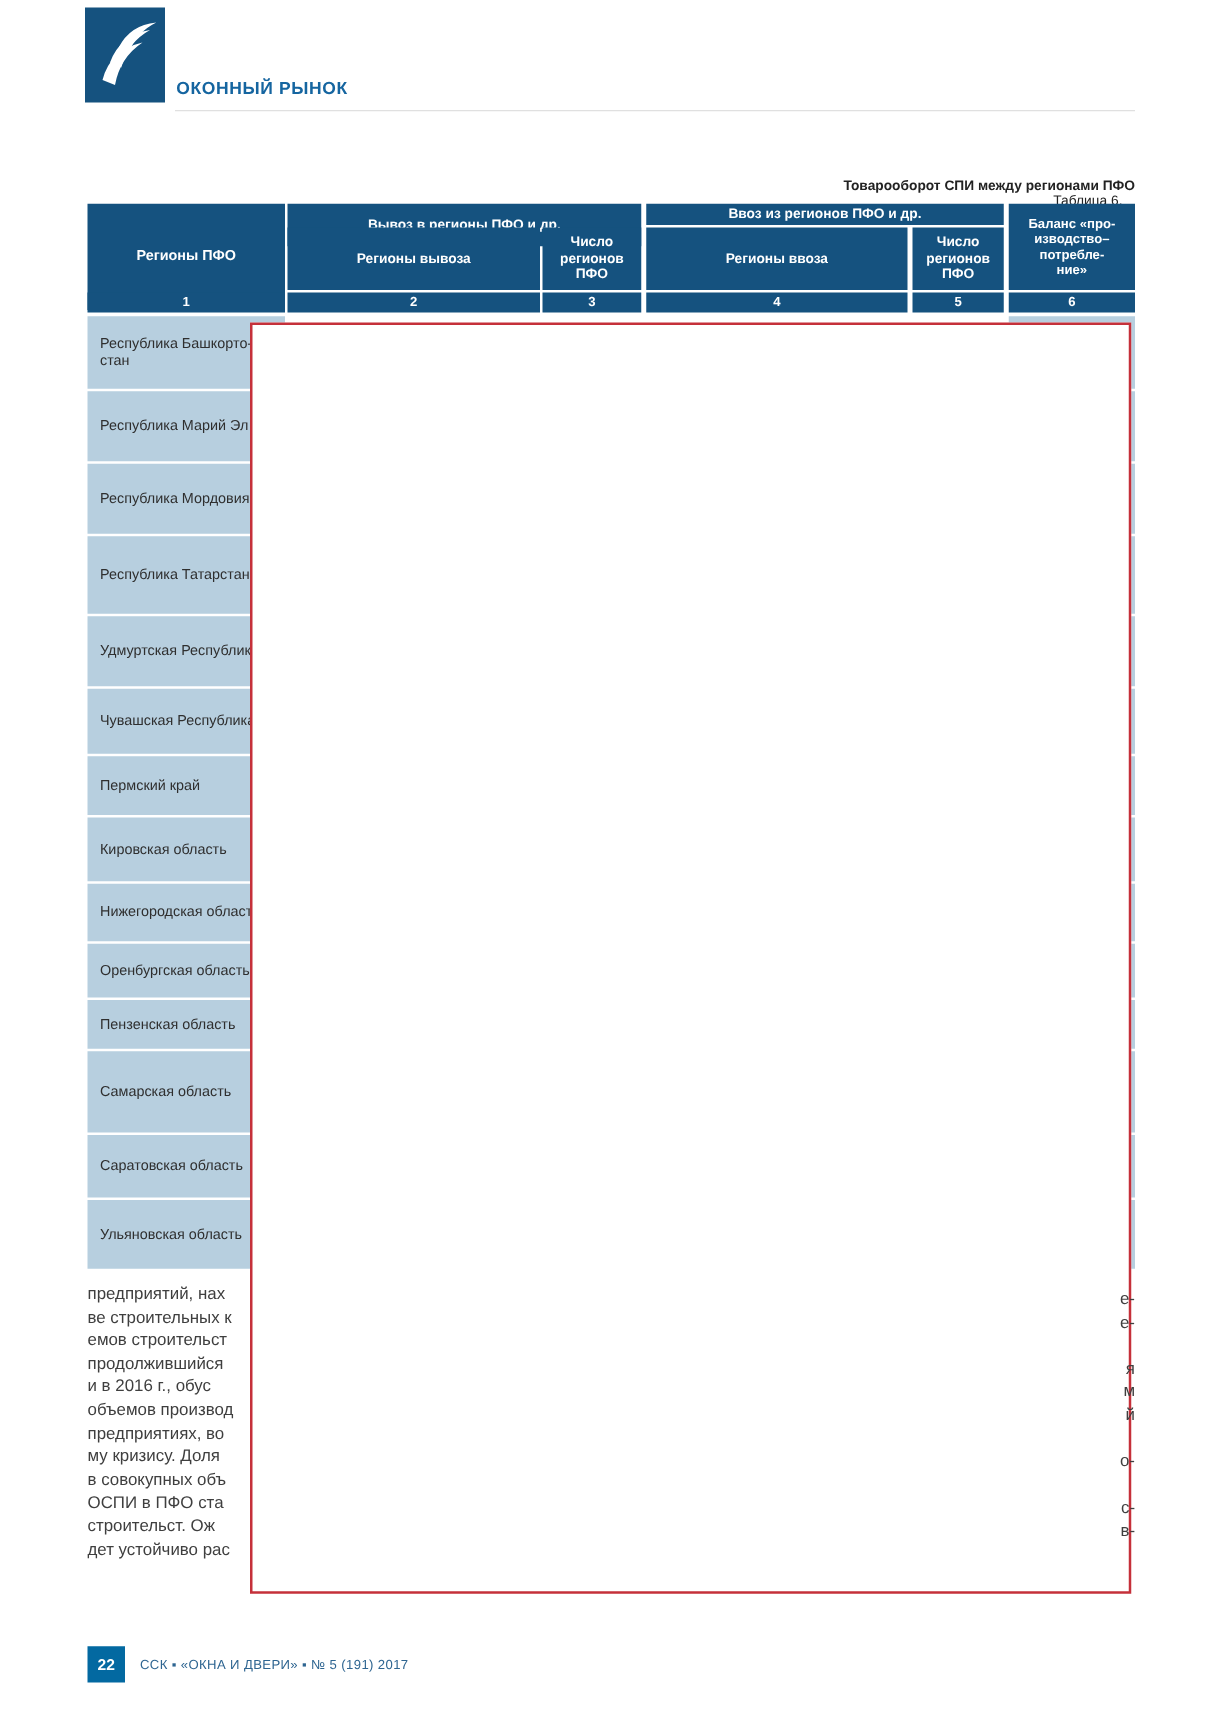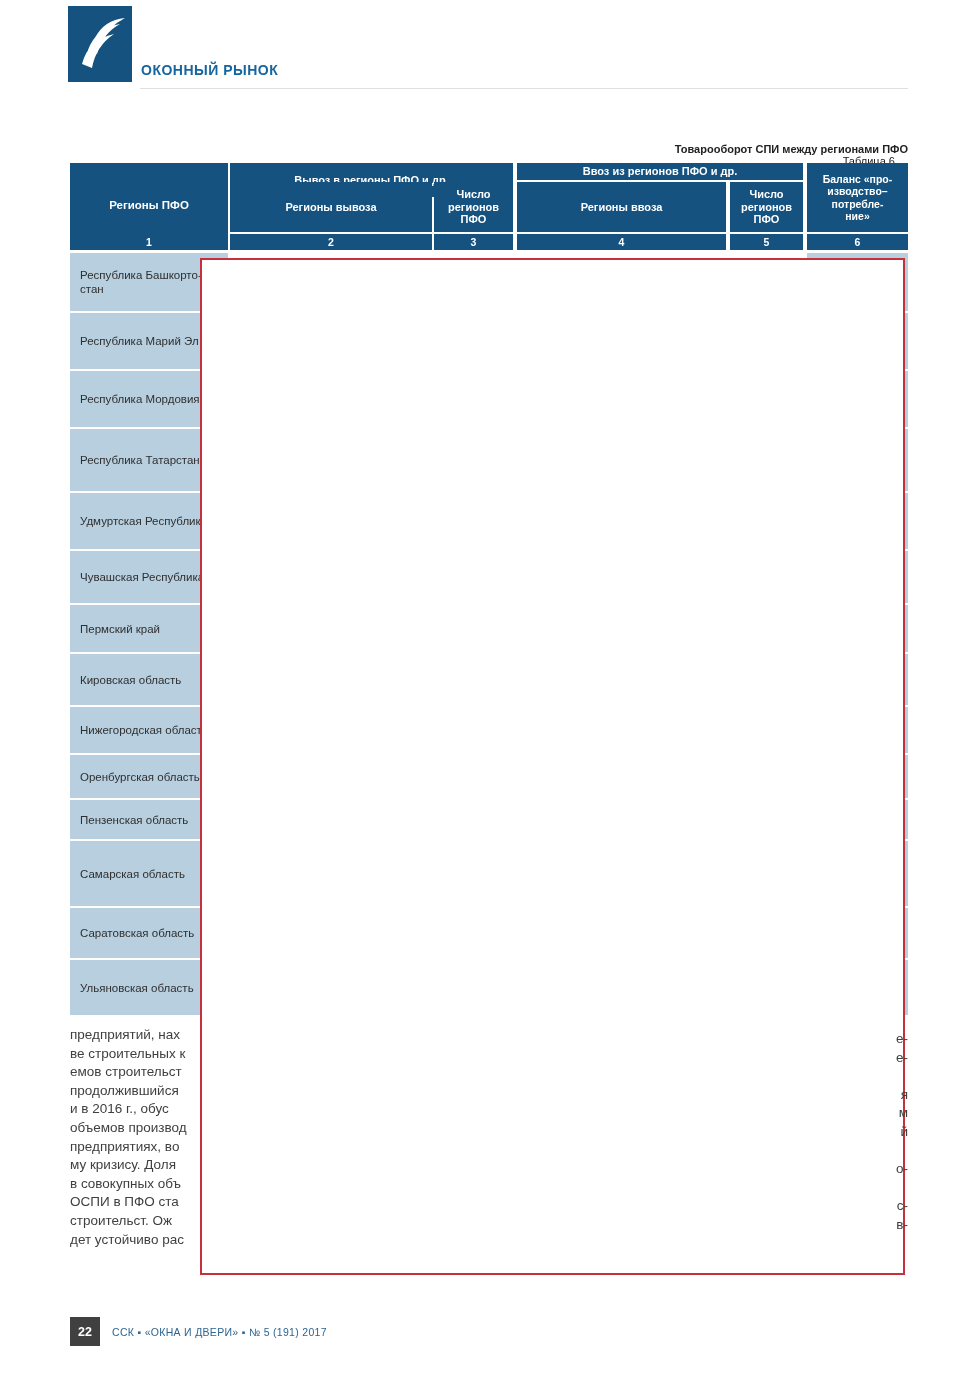--- a/index.html
+++ b/index.html
@@ -43,21 +43,21 @@
     border:2px solid #c5303a;box-sizing:border-box;z-index:5;
   }
 
   
   .body-text{left:70px;top:1026px;width:140px;font-size:13.5px;line-height:18.6px;color:#3f3f3f;}
   .body-text div{white-space:pre;}
   .frag{right:72px;font-size:13.5px;line-height:18.6px;color:#3f3f3f;z-index:6;}
 
   
   .page-num-box{
-    left:70px;top:1317px;width:30px;height:29px;background:#404040;color:#fff;
+    left:70px;top:1317px;width:30px;height:29px;background:#0369a1;color:#fff;
     display:flex;align-items:center;justify-content:center;font-size:12.5px;font-weight:bold;
   }
   .footer-text{left:112px;top:1326px;font-size:10.5px;color:#2e6591;letter-spacing:.3px;}
 </style>
 </head>
 <body>
 
 <div class="page">
 
   <div class="abs logo">

